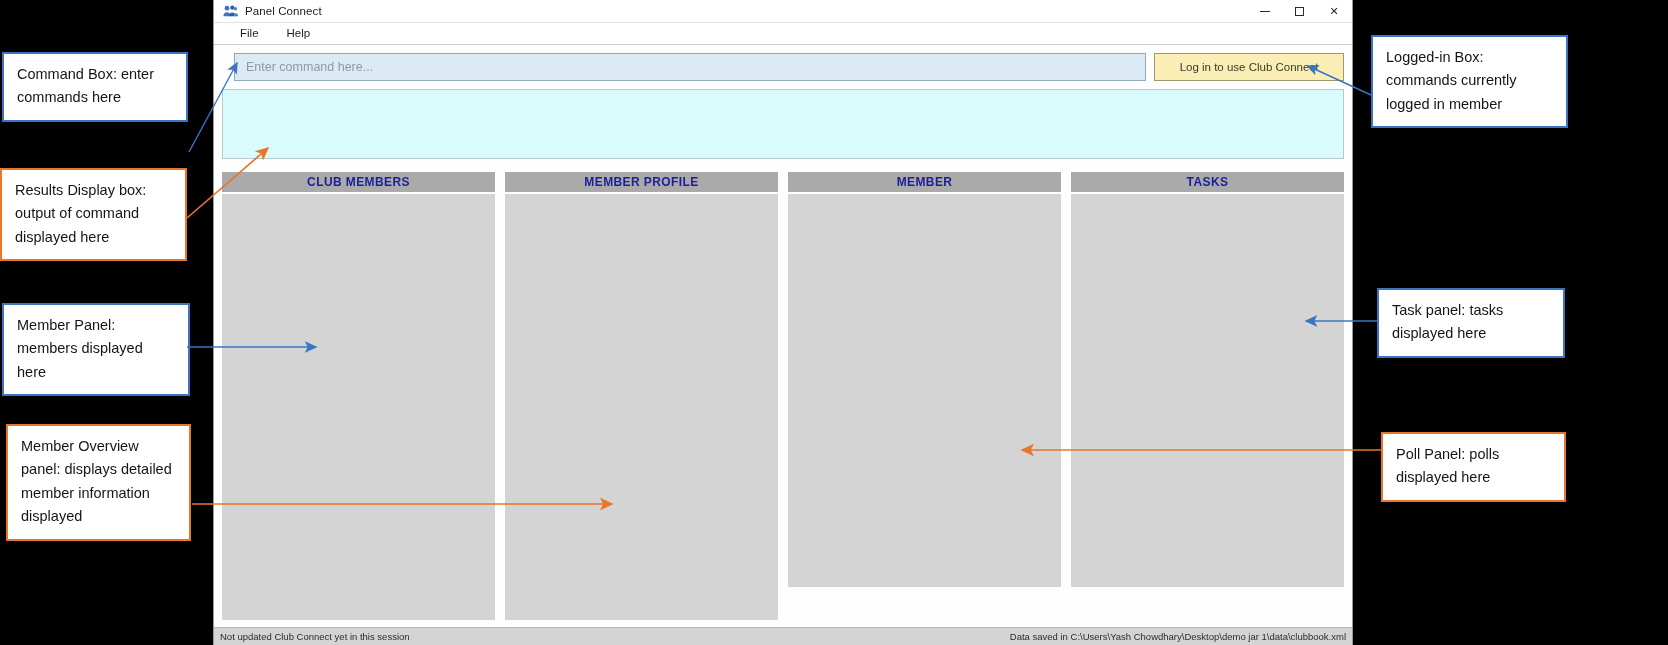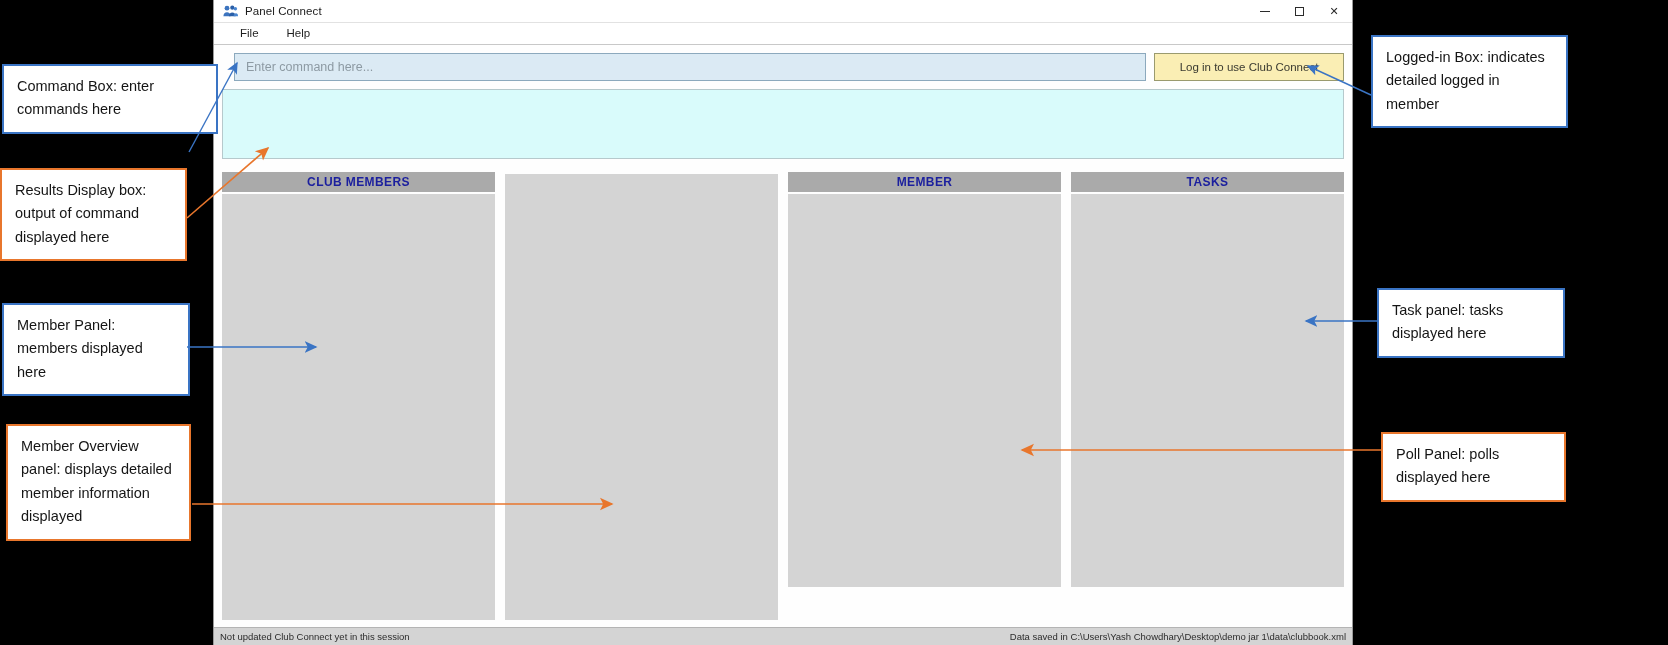--- a/index.html
+++ b/index.html
@@ -116,21 +116,21 @@
   
   .callout {
     position: absolute; background: #ffffff;
     padding: 9px 13px 10px 13px;
     font-size: 14.5px; color: #151515;
     line-height: 1.62;
   }
   .callout.blue { border: 2px solid #3a74c4; }
   .callout.orange { border: 2px solid #e8762c; }
 
-  #cal-command  { left: 2px;    top: 52px;  width: 216px; margin-top: 12px; }
+  #cal-command  { left: 2px;    top: 52px;  width: 186px; }
   #cal-results  { left: 0px;    top: 168px; width: 187px; }
   #cal-member   { left: 2px;    top: 303px; width: 188px; }
   #cal-overview { left: 6px;    top: 424px; width: 185px; }
   #cal-login    { left: 1371px; top: 35px;  width: 197px; }
   #cal-task     { left: 1377px; top: 288px; width: 188px; }
   #cal-poll     { left: 1381px; top: 432px; width: 185px; }
 
   #arrows { position: absolute; left: 0; top: 0; width: 1668px; height: 645px; pointer-events: none; }
 </style>
 </head>
@@ -184,20 +184,23 @@
       <div id="panels">
 
         <div class="panel club">
           <div class="panel-header">
             <span class="panel-title">CLUB MEMBERS</span>
           </div>
           <div class="panel-body"></div>
         </div>
 
         <div class="panel profile">
+          <div class="panel-header">
+            <span class="panel-title">MEMBER PROFILE</span>
+          </div>
           <div class="panel-body"></div>
         </div>
 
         <div class="panel polls">
           <div class="panel-header">
             <span class="panel-title">MEMBER</span>
           </div>
           <div class="panel-body"></div>
         </div>
 
@@ -214,21 +217,21 @@
     <div id="statusbar">
       <span class="status-text">Not updated Club Connect yet in this session</span>
       <span class="status-text">Data saved in C:\Users\Yash Chowdhary\Desktop\demo jar 1\data\clubbook.xml</span>
     </div>
   </div>
 
   <div class="callout blue" id="cal-command">Command Box: enter commands here</div>
   <div class="callout orange" id="cal-results">Results Display box: output of command displayed here</div>
   <div class="callout blue" id="cal-member">Member Panel: members displayed here</div>
   <div class="callout orange" id="cal-overview">Member Overview panel: displays  detailed member information displayed</div>
-  <div class="callout blue" id="cal-login">Logged-in Box: indicates detailed logged in member</div>
+  <div class="callout blue" id="cal-login">Logged-in Box: commands currently logged in member</div>
   <div class="callout blue" id="cal-task">Task panel: tasks displayed here</div>
   <div class="callout orange" id="cal-poll">Poll Panel: polls displayed here</div>
 
   <svg id="arrows">
     <defs>
       <marker id="ah-blue" markerWidth="9" markerHeight="9" refX="7.5" refY="4.5" orient="auto">
         <path d="M0,0.6 L8.5,4.5 L0,8.4 L2,4.5 Z" fill="#3a74c4"></path>
       </marker>
       <marker id="ah-orange" markerWidth="9" markerHeight="9" refX="7.5" refY="4.5" orient="auto">
         <path d="M0,0.6 L8.5,4.5 L0,8.4 L2,4.5 Z" fill="#e8762c"></path>

